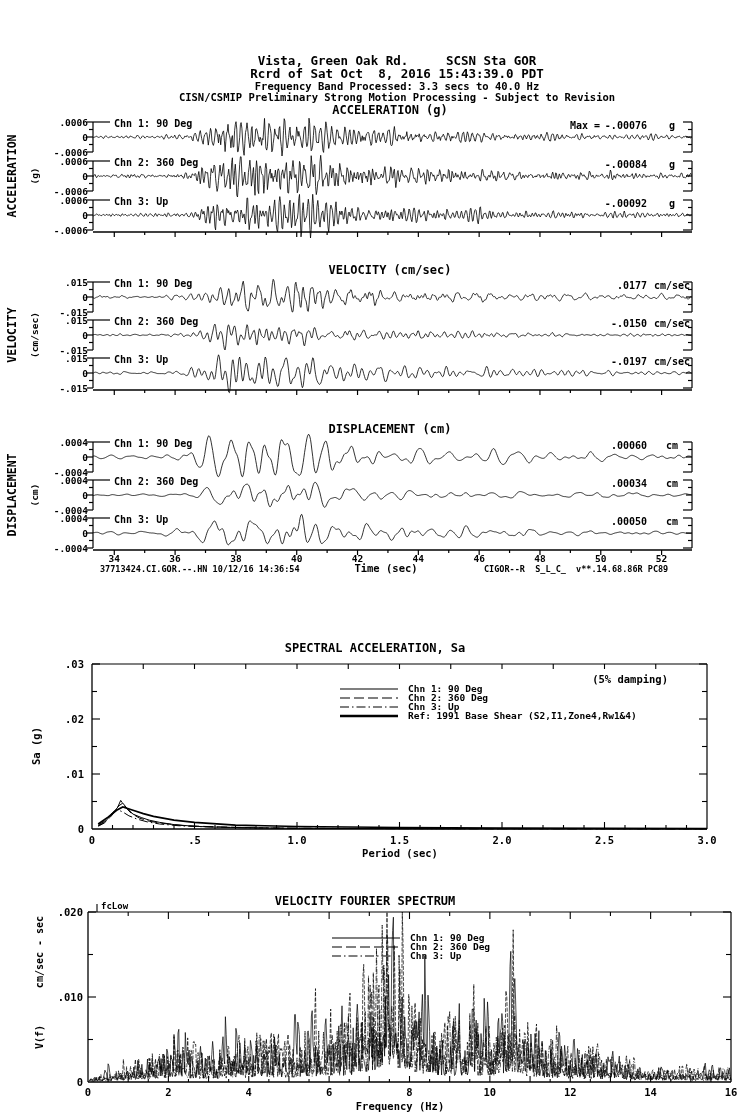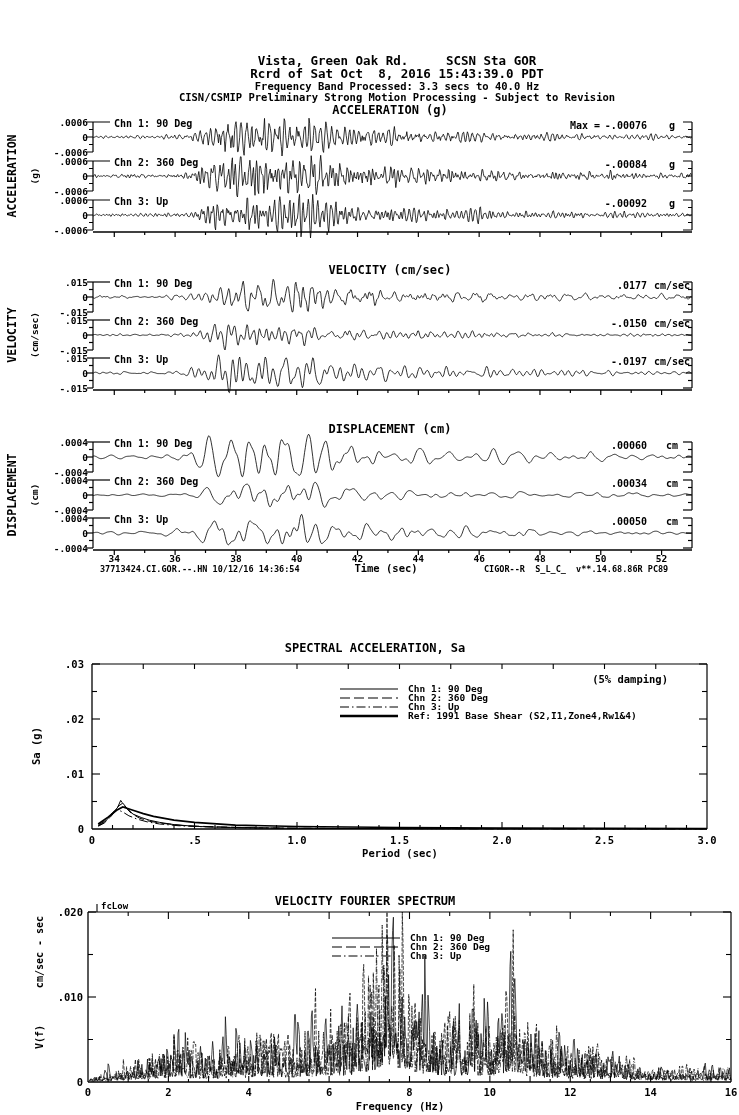--- a/index.html
+++ b/index.html
@@ -1,16 +1,16 @@
 <!DOCTYPE html>
 <html><head>
 <meta charset="utf-8">
 <style>
   html,body{margin:0;padding:0;background:#fff;}
-  .page{position:relative;width:739px;height:1115px;background:#ffffff;overflow:hidden;border-radius:21px;}
+  .page{position:relative;width:739px;height:1115px;background:#ffffff;overflow:hidden;}
   svg text{font-family:"DejaVu Sans Mono", monospace;font-weight:bold;fill:#000;white-space:pre;}
   svg line, svg path, svg polyline{stroke:#000;fill:none;}
 </style>
 </head>
 <body>
 
 <div class="page">
   <svg id="plots" width="739" height="1115" viewBox="0 0 739 1115">
 
     <text x="397" y="65" font-size="12.5" text-anchor="middle">Vista, Green Oak Rd.     SCSN Sta GOR</text>

